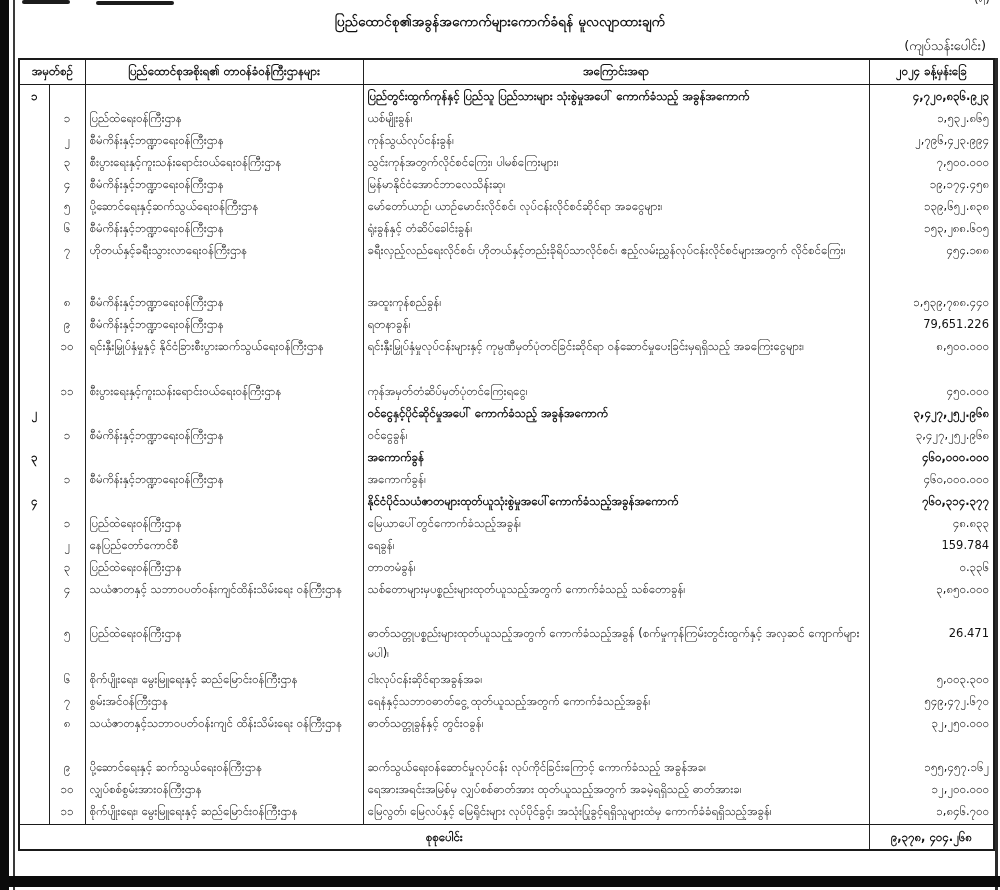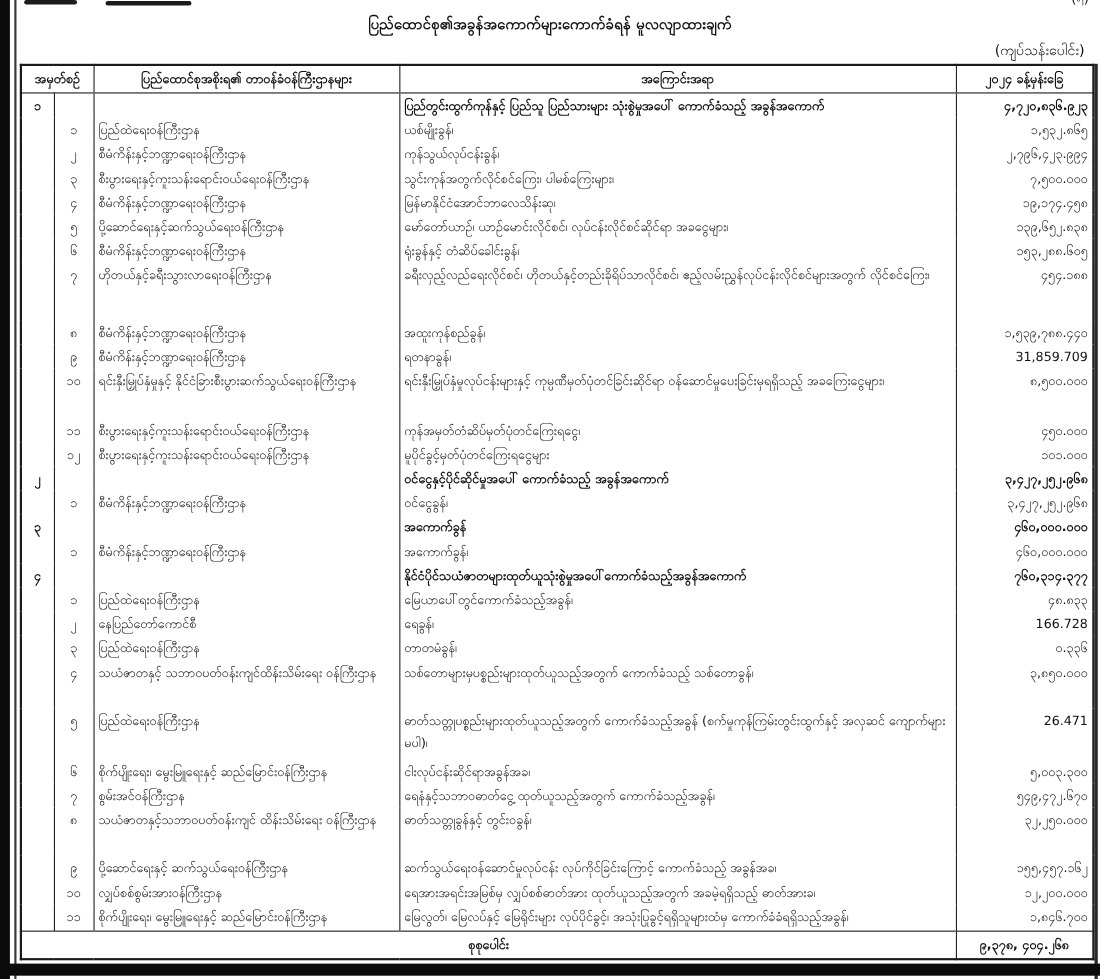--- a/index.html
+++ b/index.html
@@ -131,44 +131,37 @@
           <td class="c-sub">၈</td>
           <td class="c-min">စီမံကိန်းနှင့်ဘဏ္ဍာရေးဝန်ကြီးဌာန</td>
           <td class="c-desc">အထူးကုန်စည်ခွန်၊</td>
           <td class="c-amt">၁,၅၃၉,၇၈၈.၄၄၀</td>
         </tr>
         <tr>
           <td class="c-main"></td>
           <td class="c-sub">၉</td>
           <td class="c-min">စီမံကိန်းနှင့်ဘဏ္ဍာရေးဝန်ကြီးဌာန</td>
           <td class="c-desc">ရတနာခွန်၊</td>
-          <td class="c-amt">31,859.709</td>
+          <td class="c-amt">79,651.226</td>
         </tr>
         <tr style="height: 45px;">
           <td class="c-main"></td>
           <td class="c-sub">၁၀</td>
           <td class="c-min">ရင်းနှီးမြှုပ်နှံမှုနှင့် နိုင်ငံခြားစီးပွားဆက်သွယ်ရေးဝန်ကြီးဌာန</td>
           <td class="c-desc">ရင်းနှီးမြှုပ်နှံမှုလုပ်ငန်းများနှင့် ကုမ္ပဏီမှတ်ပုံတင်ခြင်းဆိုင်ရာ ဝန်ဆောင်မှုပေးခြင်းမှရရှိသည့် အခကြေးငွေများ၊</td>
           <td class="c-amt">၈,၅၀၀.၀၀၀</td>
         </tr>
         <tr>
           <td class="c-main"></td>
           <td class="c-sub">၁၁</td>
           <td class="c-min">စီးပွားရေးနှင့်ကူးသန်းရောင်းဝယ်ရေးဝန်ကြီးဌာန</td>
           <td class="c-desc">ကုန်အမှတ်တံဆိပ်မှတ်ပုံတင်ကြေးရငွေ၊</td>
           <td class="c-amt">၄၅၀.၀၀၀</td>
         </tr>
         <tr>
-          <td class="c-main"></td>
-          <td class="c-sub">၁၂</td>
-          <td class="c-min">စီးပွားရေးနှင့်ကူးသန်းရောင်းဝယ်ရေးဝန်ကြီးဌာန</td>
-          <td class="c-desc">မူပိုင်ခွင့်မှတ်ပုံတင်ကြေးရငွေများ</td>
-          <td class="c-amt">၁၀၁.၀၀၀</td>
-        </tr>
-        <tr>
           <td class="c-main bold">၂</td>
           <td class="c-sub bold"></td>
           <td class="c-min bold"></td>
           <td class="c-desc bold">ဝင်ငွေနှင့်ပိုင်ဆိုင်မှုအပေါ် ကောက်ခံသည့် အခွန်အကောက်</td>
           <td class="c-amt bold">၃,၄၂၇,၂၅၂.၉၆၈</td>
         </tr>
         <tr>
           <td class="c-main"></td>
           <td class="c-sub">၁</td>
           <td class="c-min">စီမံကိန်းနှင့်ဘဏ္ဍာရေးဝန်ကြီးဌာန</td>
@@ -201,21 +194,21 @@
           <td class="c-sub">၁</td>
           <td class="c-min">ပြည်ထဲရေးဝန်ကြီးဌာန</td>
           <td class="c-desc">မြေယာပေါ်တွင်ကောက်ခံသည့်အခွန်၊</td>
           <td class="c-amt">၄၈.၈၃၃</td>
         </tr>
         <tr>
           <td class="c-main"></td>
           <td class="c-sub">၂</td>
           <td class="c-min">နေပြည်တော်ကောင်စီ</td>
           <td class="c-desc">ရေခွန်၊</td>
-          <td class="c-amt">166.728</td>
+          <td class="c-amt">159.784</td>
         </tr>
         <tr>
           <td class="c-main"></td>
           <td class="c-sub">၃</td>
           <td class="c-min">ပြည်ထဲရေးဝန်ကြီးဌာန</td>
           <td class="c-desc">တာတမံခွန်၊</td>
           <td class="c-amt">၀.၃၃၆</td>
         </tr>
         <tr style="height: 44px;">
           <td class="c-main"></td>

